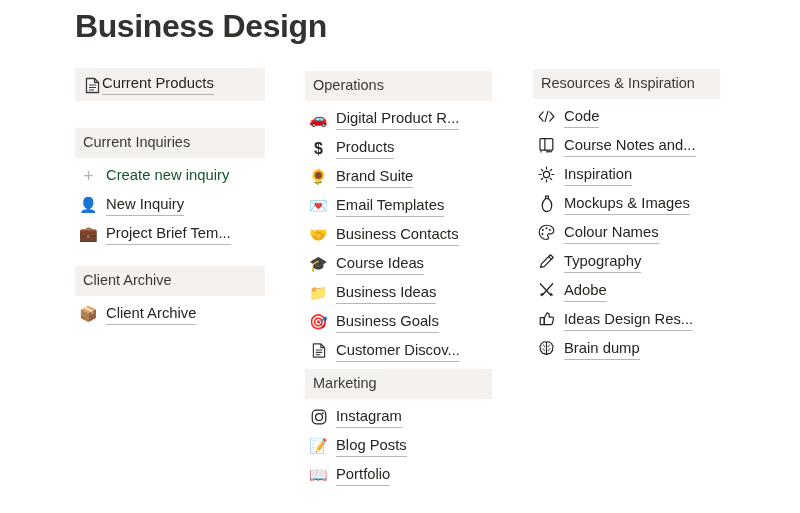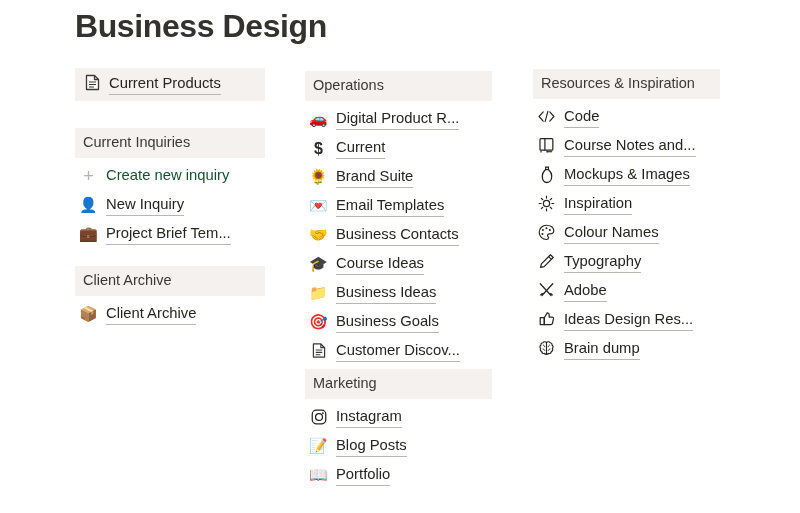--- a/index.html
+++ b/index.html
@@ -49,22 +49,21 @@
     font-size: 14.5px;
     line-height: 19px;
     color: #3a3936;
     padding: 5px 8px 6px 8px;
     box-sizing: border-box;
     white-space: nowrap;
     overflow: hidden;
   }
   .section-header.with-icon {
     display: flex;
-    align-items: flex-start;
-    gap: 7px;
+    align-items: flex-end;
   }
 
   .rows { margin-top: 3px; }
 
   .row {
     display: flex;
     align-items: center;
     gap: 8px;
     height: 29px;
     padding-left: 4px;
@@ -178,21 +177,21 @@
           <span class="row-icon emoji">🚗</span>
           <span class="row-label">Digital Product R...</span>
         </div>
 
         <div class="row">
           <span class="row-icon">
             <svg width="13" height="18" viewBox="0 0 13 18">
               <text x="6.5" y="14.5" text-anchor="middle" font-family="Liberation Sans, sans-serif" font-size="16" font-weight="bold" fill="#2a2a27">$</text>
             </svg>
           </span>
-          <span class="row-label">Current</span>
+          <span class="row-label">Products</span>
         </div>
 
         <div class="row">
           <span class="row-icon emoji">🌻</span>
           <span class="row-label">Brand Suite</span>
         </div>
 
         <div class="row">
           <span class="row-icon emoji">💌</span>
           <span class="row-label">Email Templates</span>
@@ -285,36 +284,36 @@
               <path d="M7.3 1.9v12.0" stroke="#26251f" stroke-width="1.3"></path>
               <path d="M3.2 14.3v2.1M9.6 14.3v2.1" stroke="#26251f" stroke-width="1.2"></path>
               <path d="M9.4 15.6h5.6" stroke="#26251f" stroke-width="1.2"></path>
             </svg>
           </span>
           <span class="row-label">Course Notes and...</span>
         </div>
 
         <div class="row">
           <span class="row-icon">
+            <svg width="17" height="17" viewBox="0 0 18 18">
+              <circle cx="9" cy="9" r="3.3" fill="none" stroke="#26251f" stroke-width="1.3"></circle>
+              <path d="M9 1.2v2.1M9 14.7v2.1M1.2 9h2.1M14.7 9h2.1M3.5 3.5l1.5 1.5M13 13l1.5 1.5M14.5 3.5L13 5M5 13l-1.5 1.5" stroke="#26251f" stroke-width="1.25" stroke-linecap="round"></path>
+            </svg>
+          </span>
+          <span class="row-label">Inspiration</span>
+        </div>
+
+        <div class="row">
+          <span class="row-icon">
             <svg width="14" height="18" viewBox="0 0 14 18">
               <path d="M5.6 1.2h2.8v2.3h-2.8z" fill="none" stroke="#26251f" stroke-width="1.2"></path>
               <path d="M5.6 3.6C4.2 5.0 2.3 6.4 2.3 9.9c0 4.1 1.9 6.6 4.7 6.6s4.7-2.5 4.7-6.6c0-3.5-1.9-4.9-3.3-6.3z" fill="none" stroke="#26251f" stroke-width="1.3" stroke-linejoin="round"></path>
             </svg>
           </span>
           <span class="row-label">Mockups &amp; Images</span>
-        </div>
-
-        <div class="row">
-          <span class="row-icon">
-            <svg width="17" height="17" viewBox="0 0 18 18">
-              <circle cx="9" cy="9" r="3.3" fill="none" stroke="#26251f" stroke-width="1.3"></circle>
-              <path d="M9 1.2v2.1M9 14.7v2.1M1.2 9h2.1M14.7 9h2.1M3.5 3.5l1.5 1.5M13 13l1.5 1.5M14.5 3.5L13 5M5 13l-1.5 1.5" stroke="#26251f" stroke-width="1.25" stroke-linecap="round"></path>
-            </svg>
-          </span>
-          <span class="row-label">Inspiration</span>
         </div>
 
         <div class="row">
           <span class="row-icon">
             <svg width="17" height="17" viewBox="0 0 18 18">
               <path d="M9 1.3C4.7 1.3 1.3 4.6 1.3 8.8c0 4.3 3.4 7.6 7.7 7.6 1.3 0 2.1-.8 2.1-1.8 0-.5-.2-.9-.5-1.2-.3-.3-.5-.7-.5-1.2 0-1 .8-1.8 1.8-1.8h1.4c2.0 0 3.4-1.4 3.4-3.4 0-3.3-3.2-5.7-7.7-5.7z" fill="none" stroke="#26251f" stroke-width="1.25" stroke-linejoin="round"></path>
               <circle cx="5.2" cy="6.4" r="1.05" fill="#26251f"></circle>
               <circle cx="9" cy="4.5" r="1.05" fill="#26251f"></circle>
               <circle cx="12.6" cy="6.3" r="1.05" fill="#26251f"></circle>
               <circle cx="4.7" cy="10.6" r="1.05" fill="#26251f"></circle>

